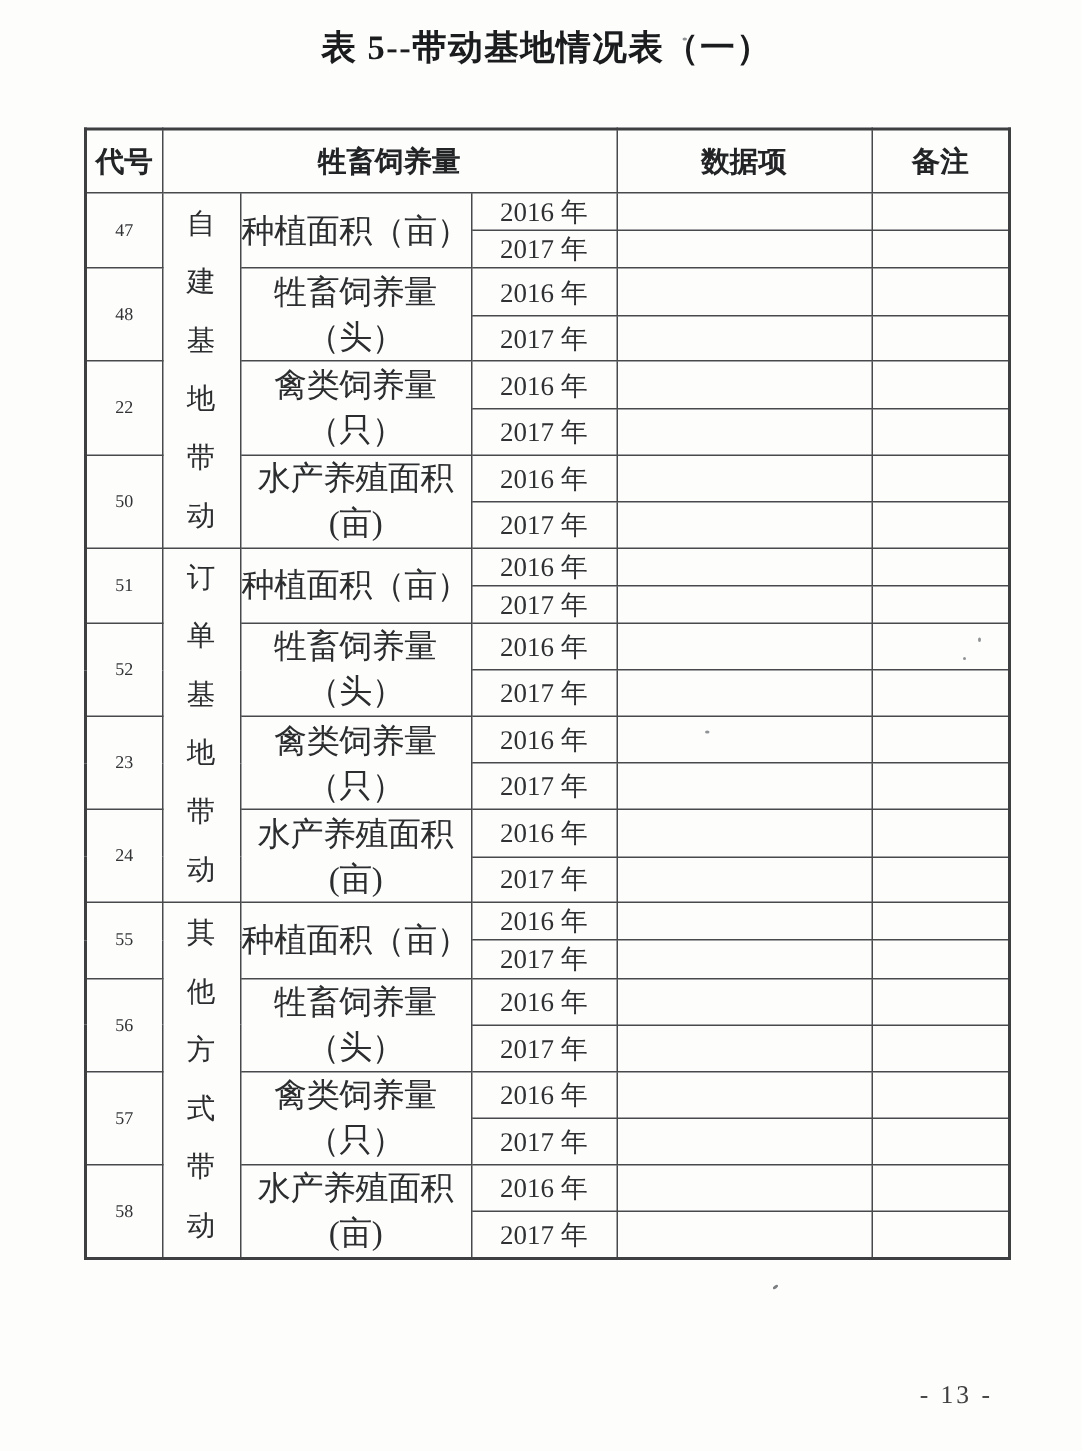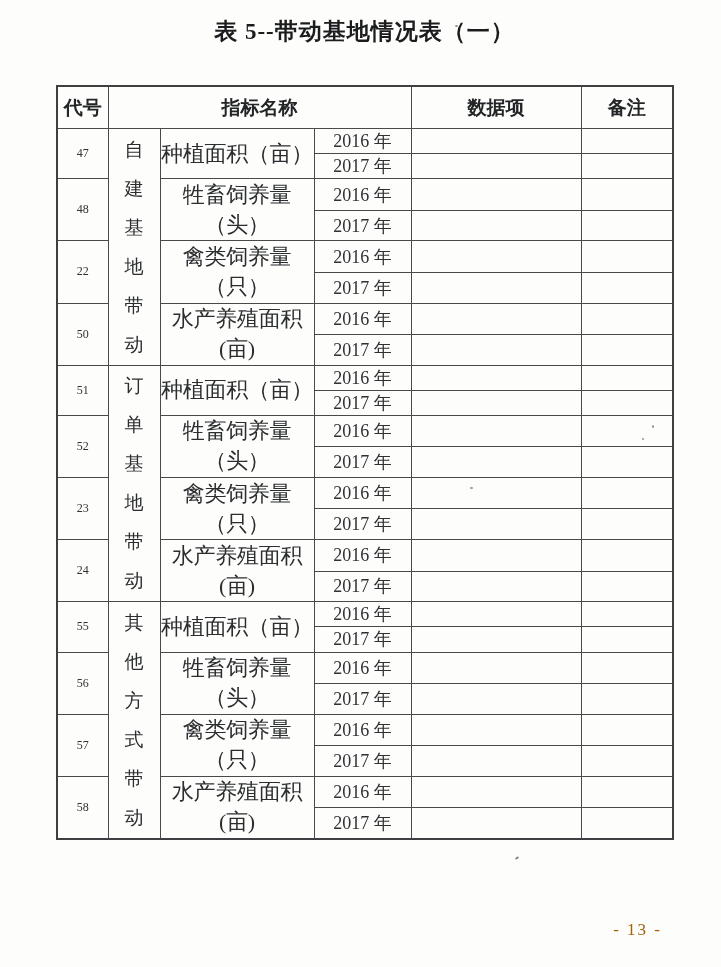--- a/index.html
+++ b/index.html
@@ -48,21 +48,21 @@
     color:#2b2d2f;
   }
   td.n { font-size:22px; letter-spacing:-0.3px; color:#2b2d2f; }
   td.y { font-size:18px; color:#2f3133; }
   td.d, td.r { background:transparent; }
   .pageno {
     position:absolute; top:920px; left:550px; width:112px;
     text-align:right;
     font-size:17px;
     letter-spacing:2px;
-    color:#a16207;
+    color:#404040;
   }
   .speck { position:absolute; background:#909395; border-radius:50%; }
   .sp1 { left:455px; top:25px;  width:3px; height:2px; }
   .sp2 { left:652px; top:425px; width:2px; height:3px; }
   .sp3 { left:642px; top:438px; width:2px; height:2px; }
   .sp4 { left:470px; top:487px; width:3px; height:2px; }
   .sp5 { left:515px; top:857px; width:4px; height:2px; transform:rotate(-35deg); background:#7c7f81; }
 </style>
 </head>
 <body>
@@ -74,21 +74,21 @@
     <col style="width:51px">
     <col style="width:52px">
     <col style="width:154px">
     <col style="width:97px">
     <col style="width:170px">
     <col style="width:92px">
   </colgroup>
   <thead>
     <tr>
       <th>代号</th>
-      <th colspan="3">指标名称</th>
+      <th colspan="3">牲畜饲养量</th>
       <th>数据项</th>
       <th>备注</th>
     </tr>
   </thead>
   <tbody>
 
     <tr>
       <td class="c" rowspan="2">47</td>
       <td class="g" rowspan="8">
           <div class="vlabel">自

